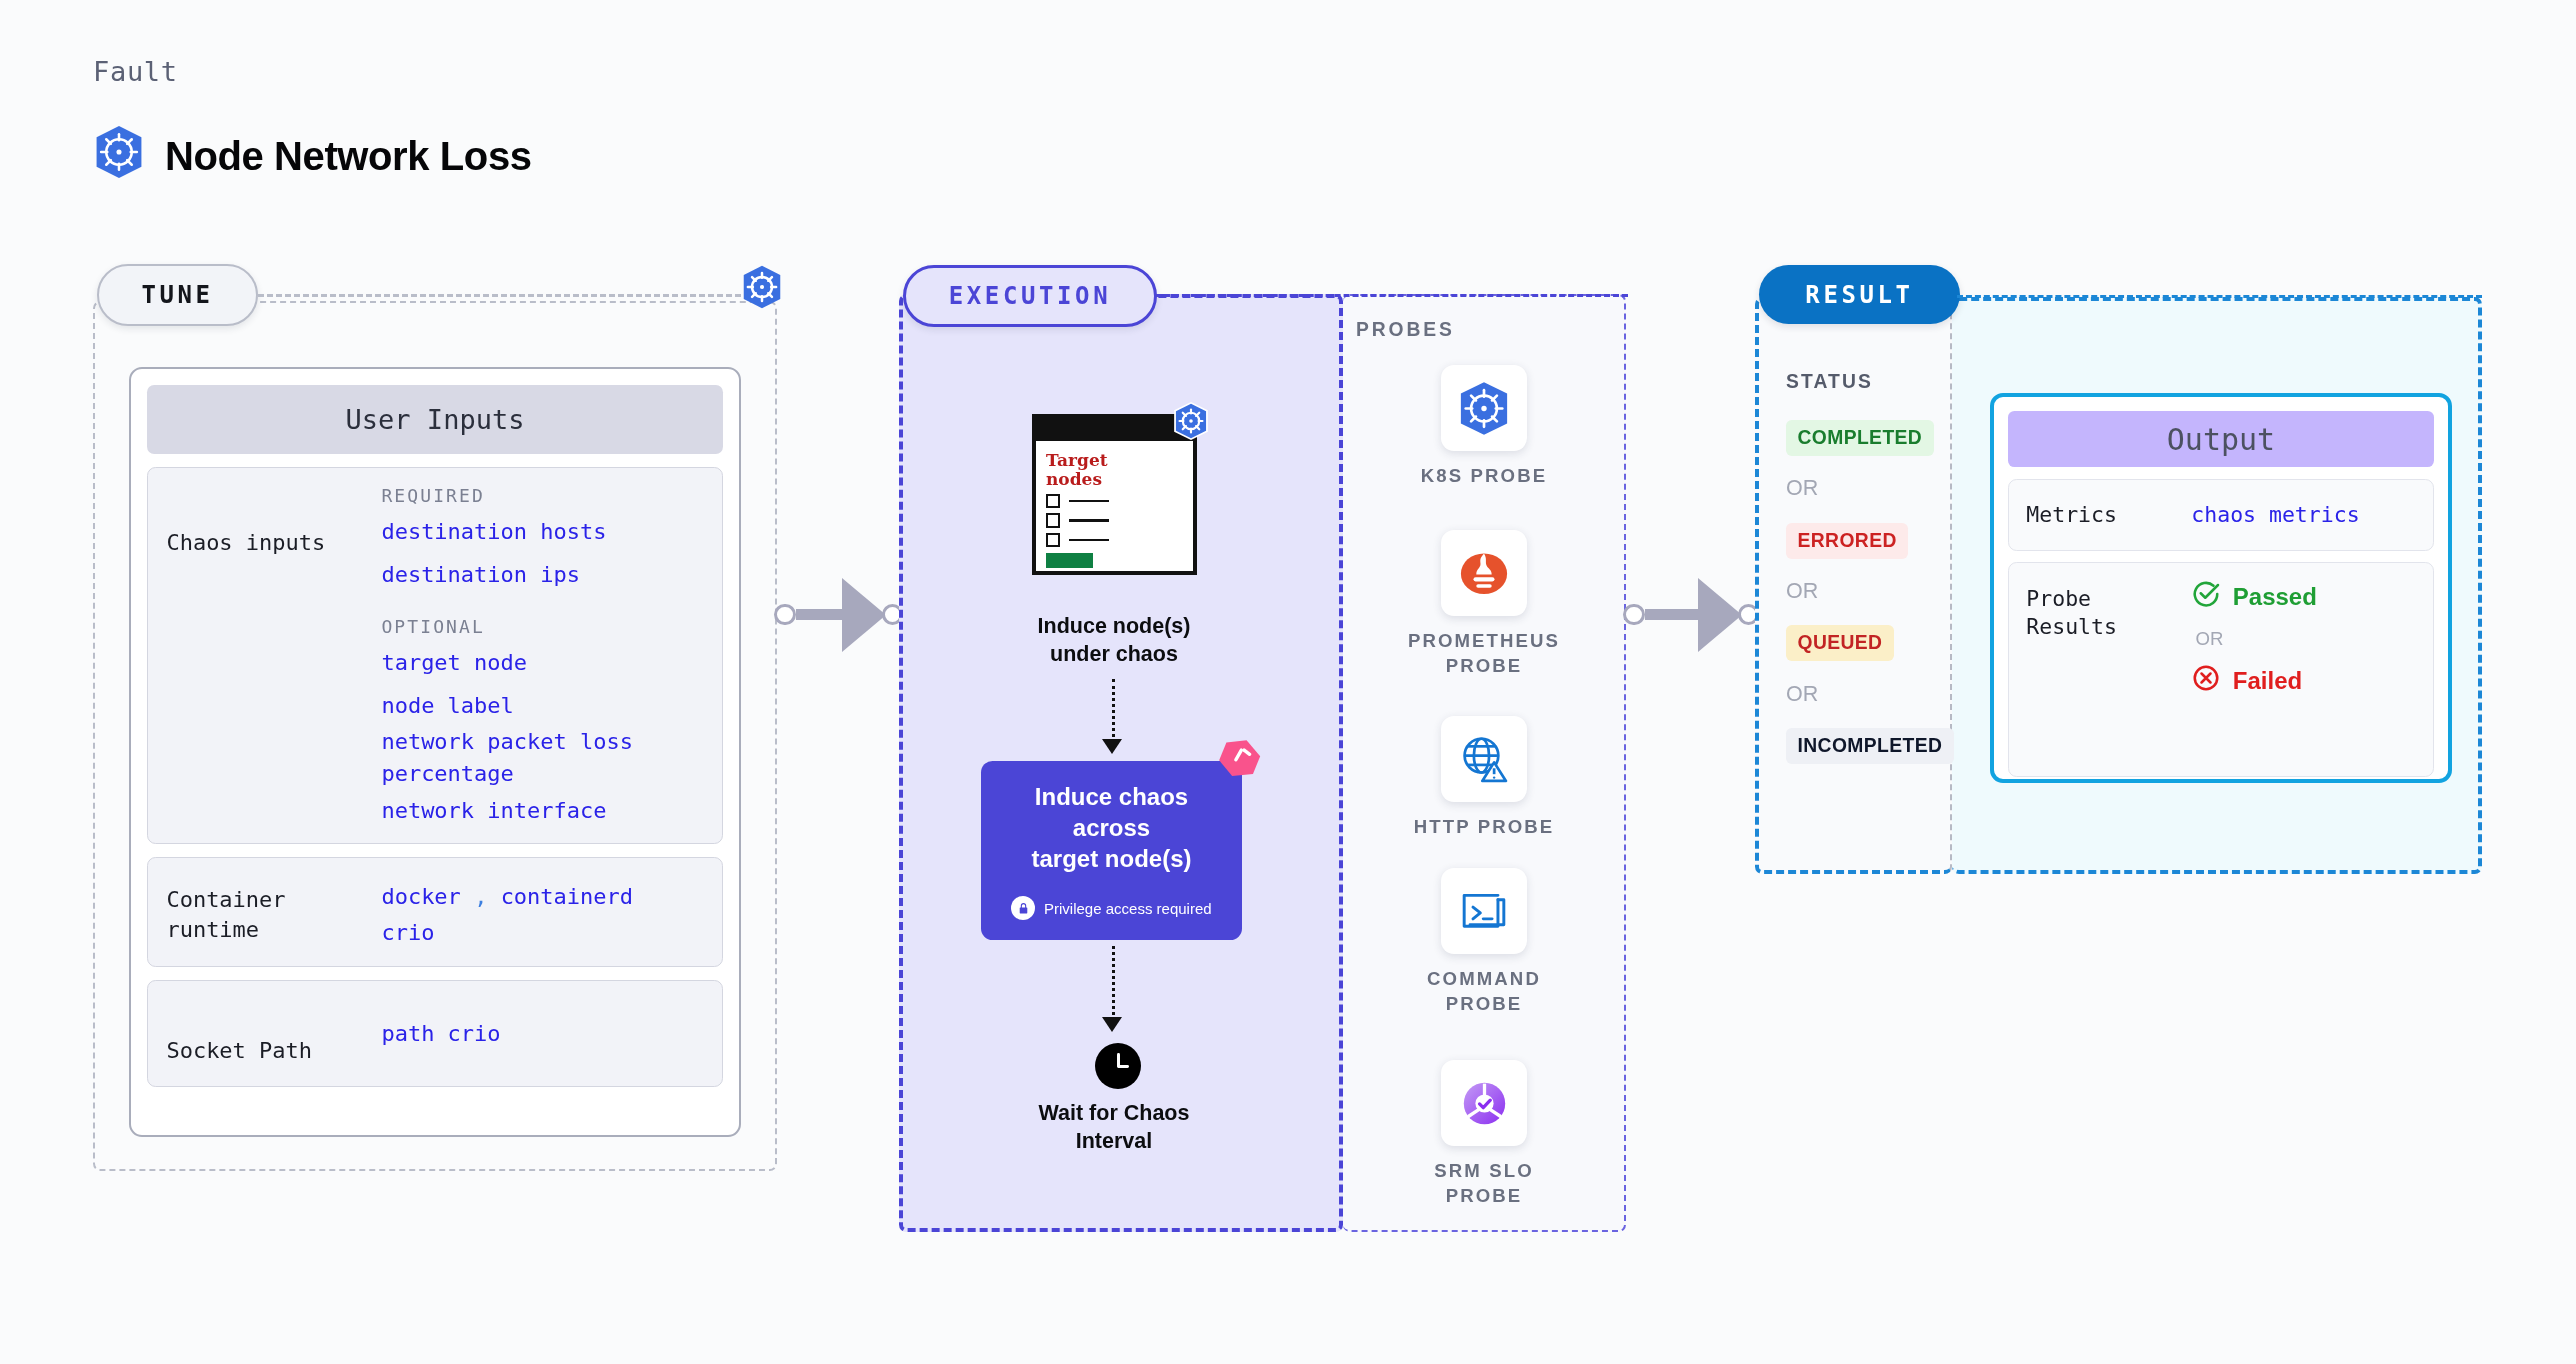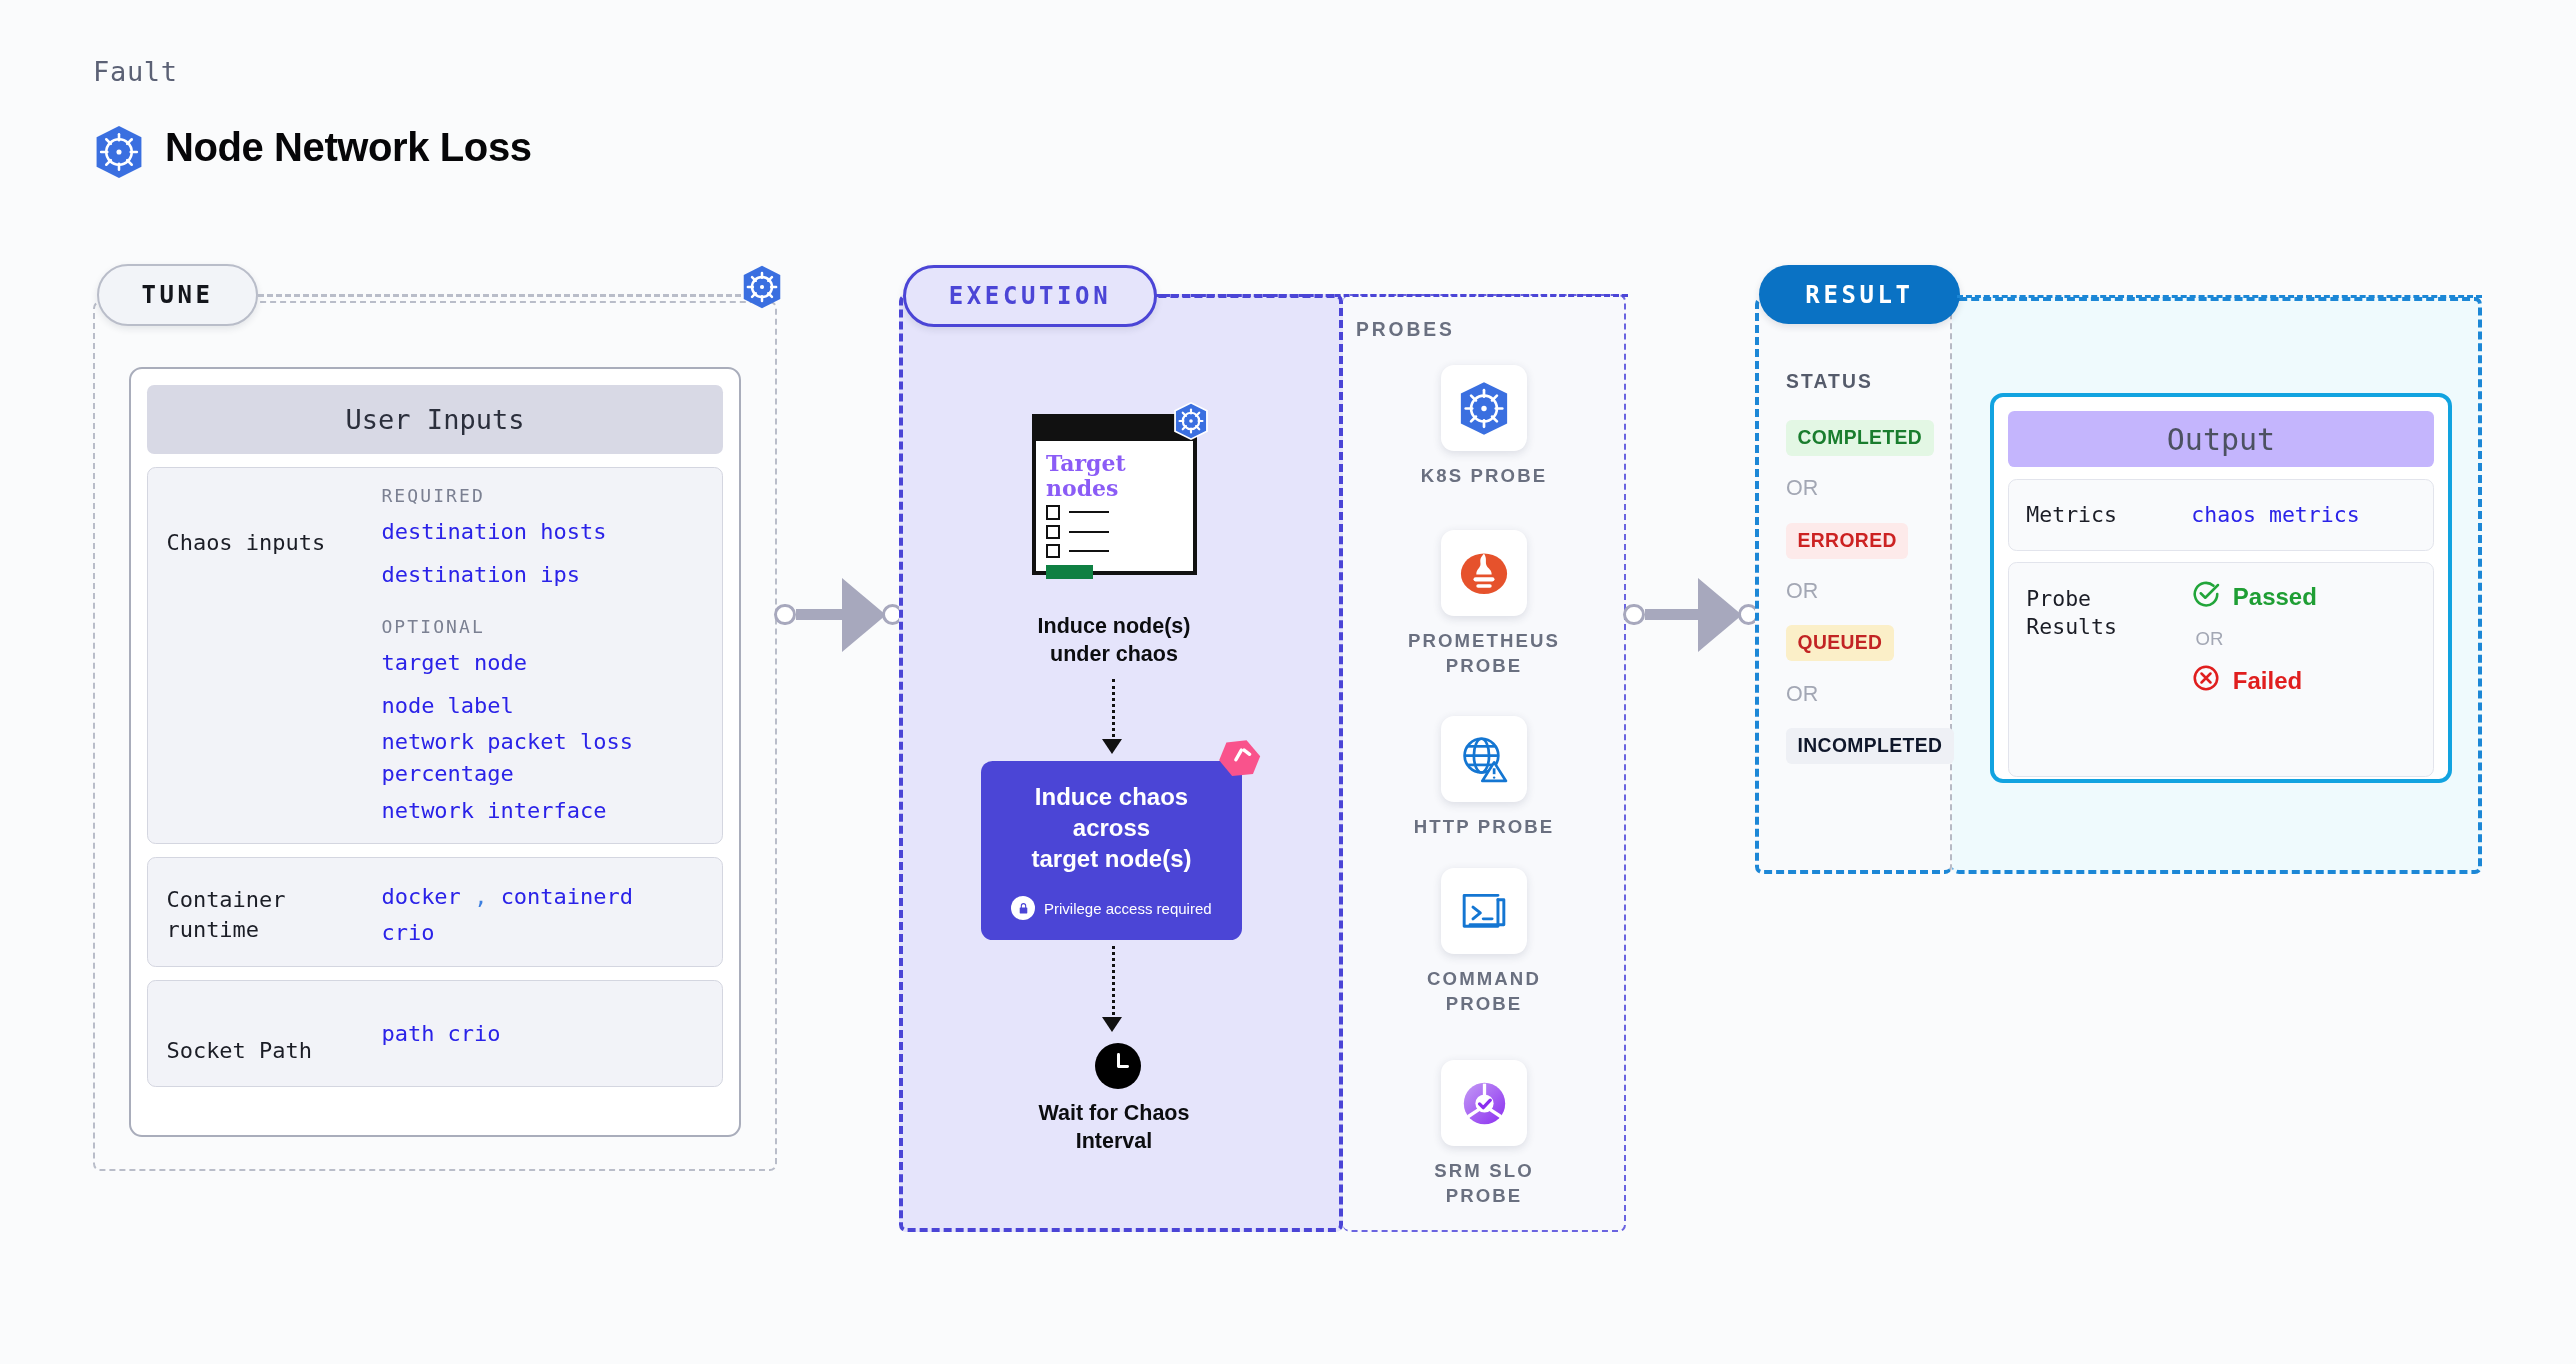--- a/index.html
+++ b/index.html
@@ -11,21 +11,21 @@
   }
   .stage { position: relative; width: 2576px; height: 1341px; }
 
   
   .fault-label {
     position: absolute; left: 93px; top: 56px;
     font-size: 27px; color: #5b6175; letter-spacing: 0.7px;
   }
   .fault-title-row {
     position: absolute; left: 93px; top: 125px;
-    display: flex; align-items: flex-start; gap: 20px;
+    display: flex; align-items: flex-end; gap: 20px;
   }
   .fault-title {
     font-family: "Liberation Sans", sans-serif;
     font-size: 40px; font-weight: bold; color: #060608;
     letter-spacing: -0.4px;
   }
 
   
   .k8s { display: block; }
 
@@ -143,21 +143,21 @@
 
   
   .target-card {
     position: absolute; left: 1032px; top: 414px; width: 165px; height: 161px;
     background: #ffffff; border: 4.3px solid #111; 
   }
   .target-card .titlebar { height: 23px; background: #111; }
   .target-card .body { padding: 10px 10px 0 10px; }
   .target-card .tc-title {
     font-family: "DejaVu Serif", serif;
-    font-size: 22px; font-weight: bold; color: #8b5cf6; line-height: 1.12;
+    font-size: 17px; font-weight: bold; color: #b91c1c; line-height: 1.12;
   }
   .tc-row { display: flex; align-items: center; gap: 8.6px; margin-top: 5px; }
   .tc-box { width: 14.3px; height: 14.3px; border: 2.1px solid #111; flex: none; }
   .tc-line { width: 40px; height: 2.1px; background: #111; }
   .tc-green { margin-top: 6.4px; width: 47px; height: 14.3px; background: #0f8043; }
   .k8s-badge { position: absolute; right: -15.8px; top: -15.8px; }
 
   .flow-caption {
     position: absolute; text-align: center;
     font-family: "Liberation Sans", sans-serif;

